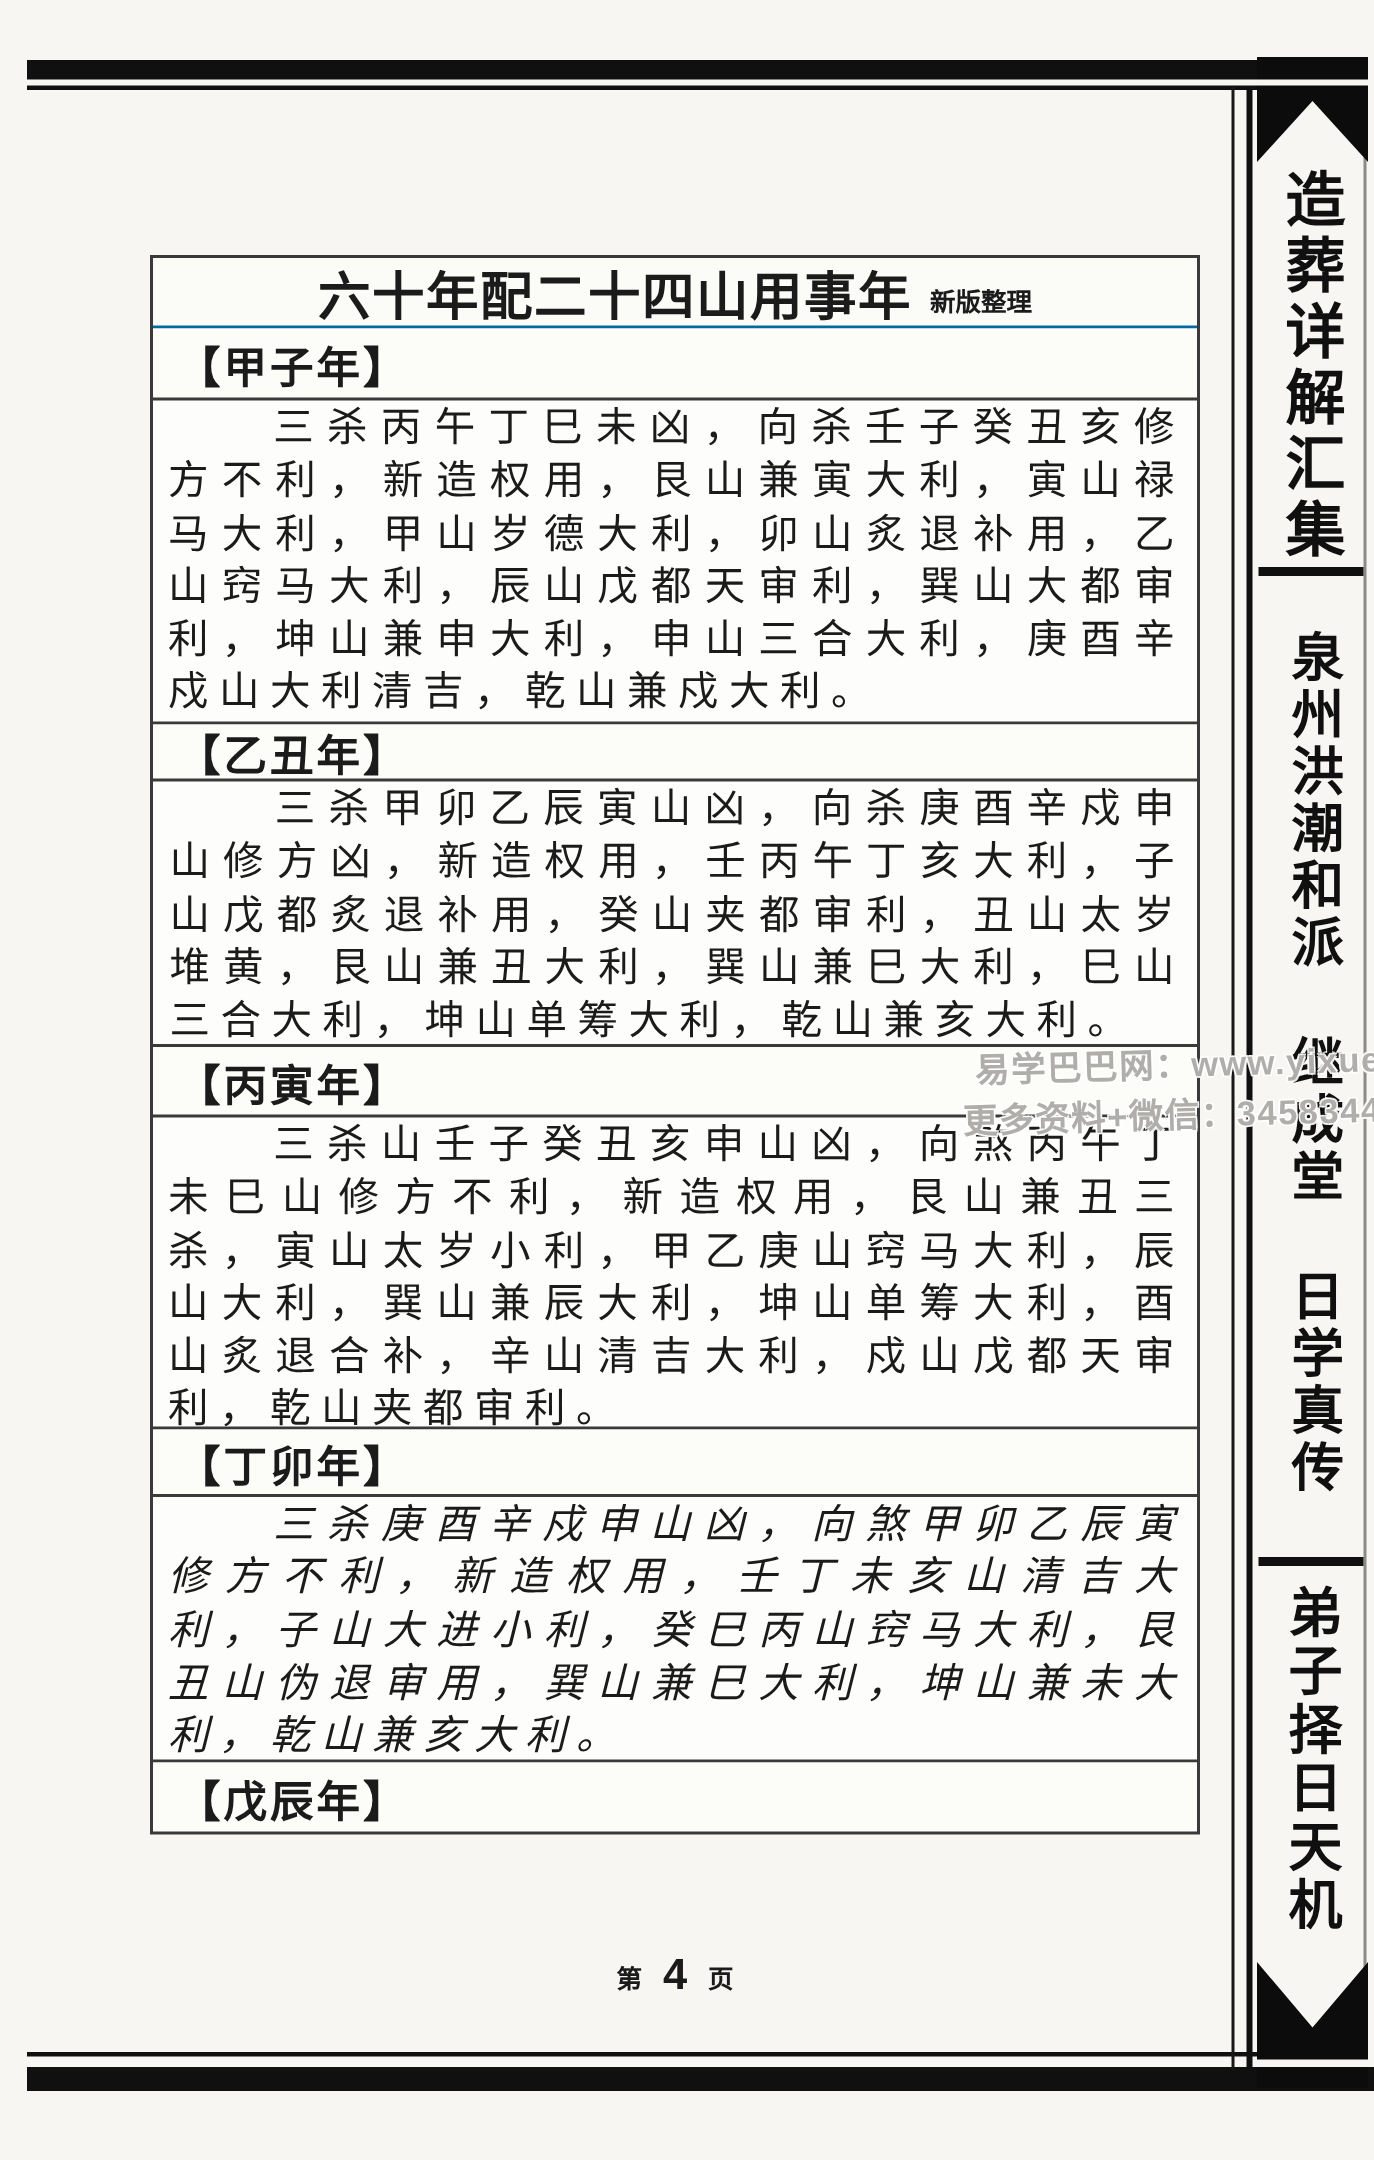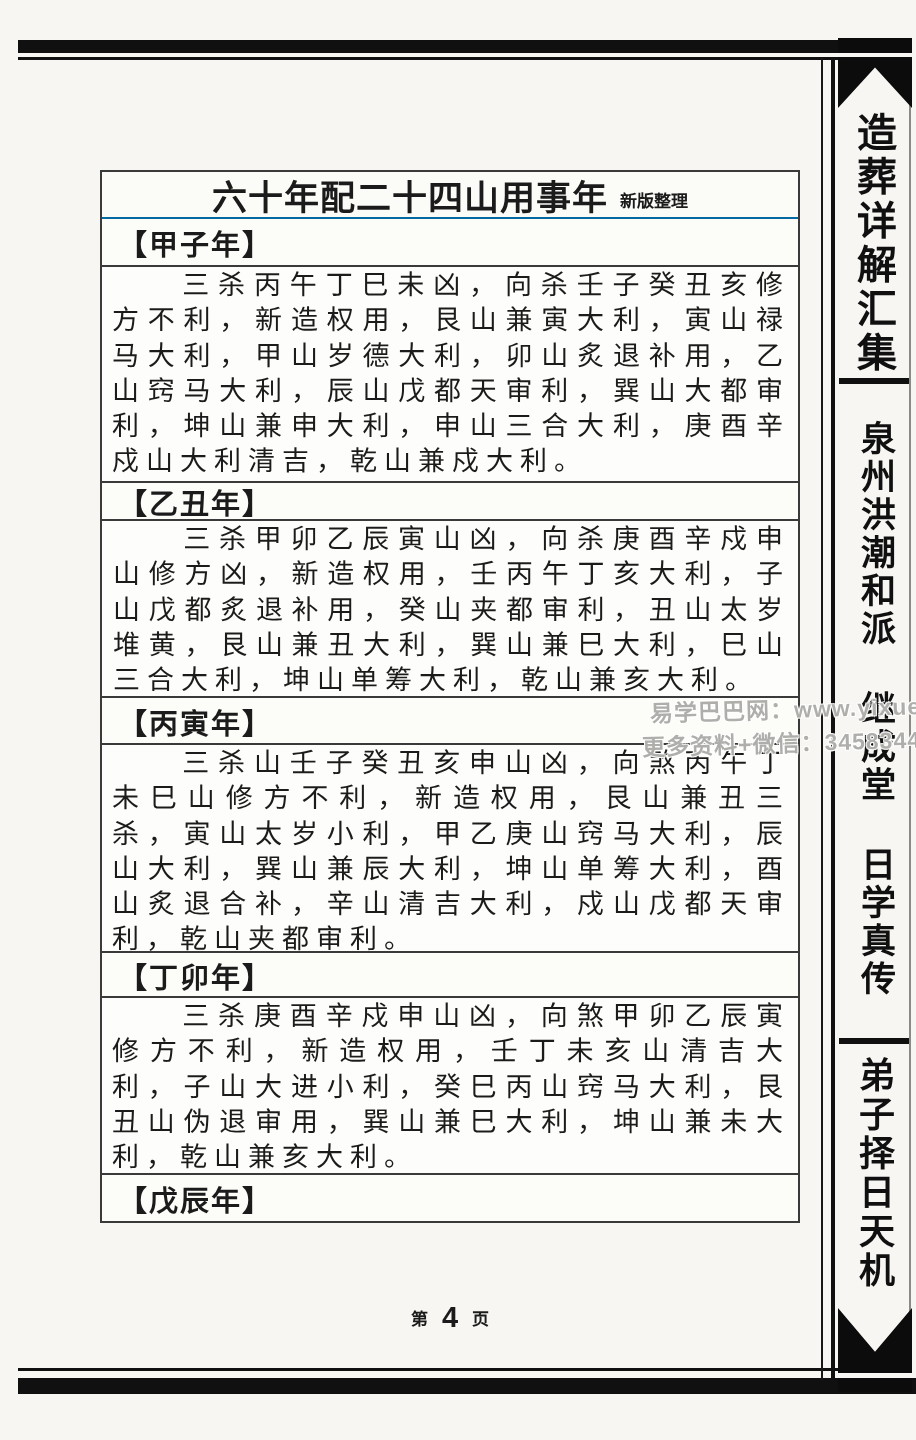--- a/index.html
+++ b/index.html
@@ -63,21 +63,21 @@
     text-align:justify;text-justify:inter-character;
   }
   .body-row p{margin:0;text-indent:2.6em;}
   #sections > div:nth-child(1){height:48px;}
   #sections > div:nth-child(2){height:216px;}
   #sections > div:nth-child(3){height:38px;}
   #sections > div:nth-child(4){height:177px;padding-left:11px;}
   #sections > div:nth-child(5){height:47px;}
   #sections > div:nth-child(6){height:208px;}
   #sections > div:nth-child(7){height:45px;}
-  #sections > div:nth-child(8){height:177px;}
+  #sections > div:nth-child(8){height:177px;font-style:italic;}
   #sections > div:nth-child(9){height:48px;}
   #sections > div:nth-child(10){height:76px;border-bottom:2px solid #3a3a3a;}
   
   .page-footer{
     position:absolute;left:100px;top:1301px;width:700px;
     display:flex;align-items:center;justify-content:center;gap:14px;
   }
   .page-footer .small{font-size:17px;font-weight:bold;}
   .page-footer .num{font-size:29px;font-weight:bold;font-family:"Liberation Sans","DejaVu Sans",sans-serif;}
   

